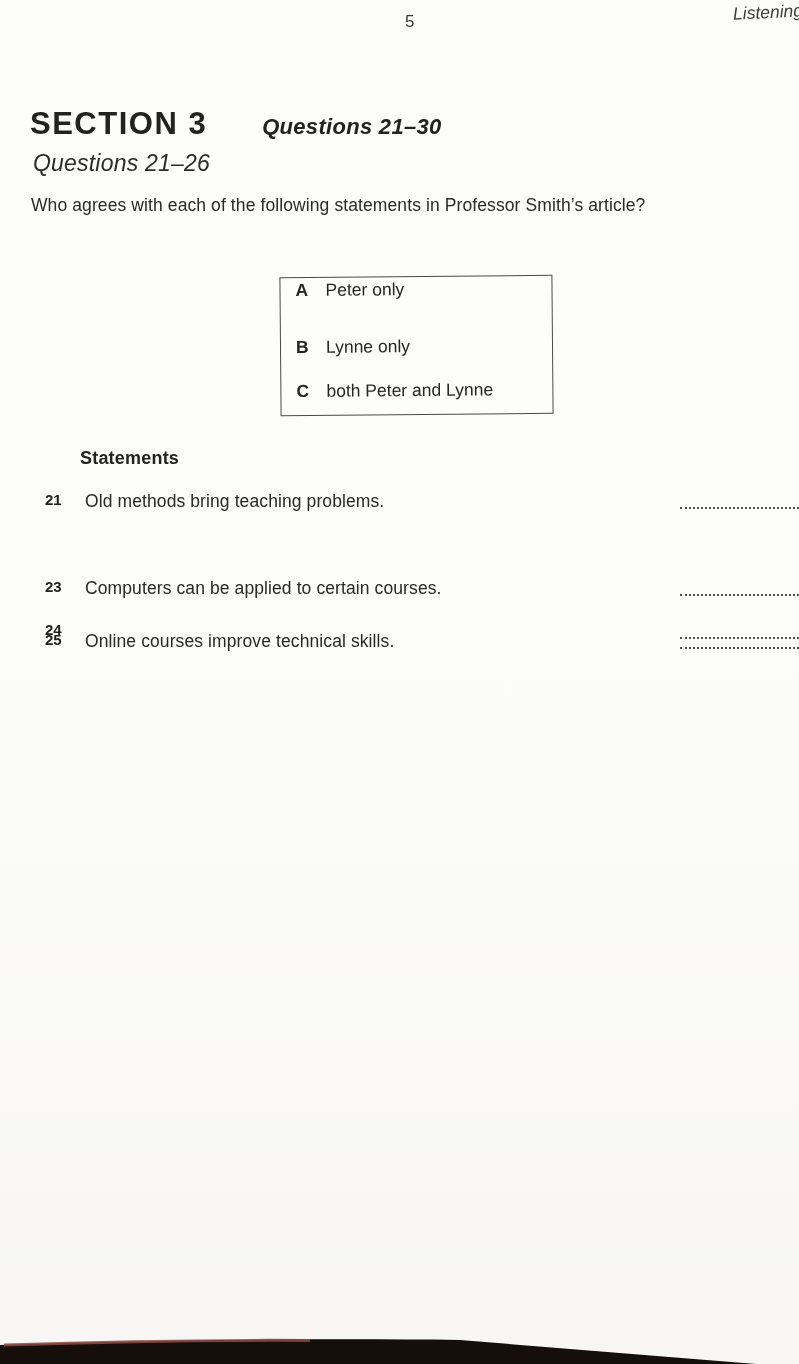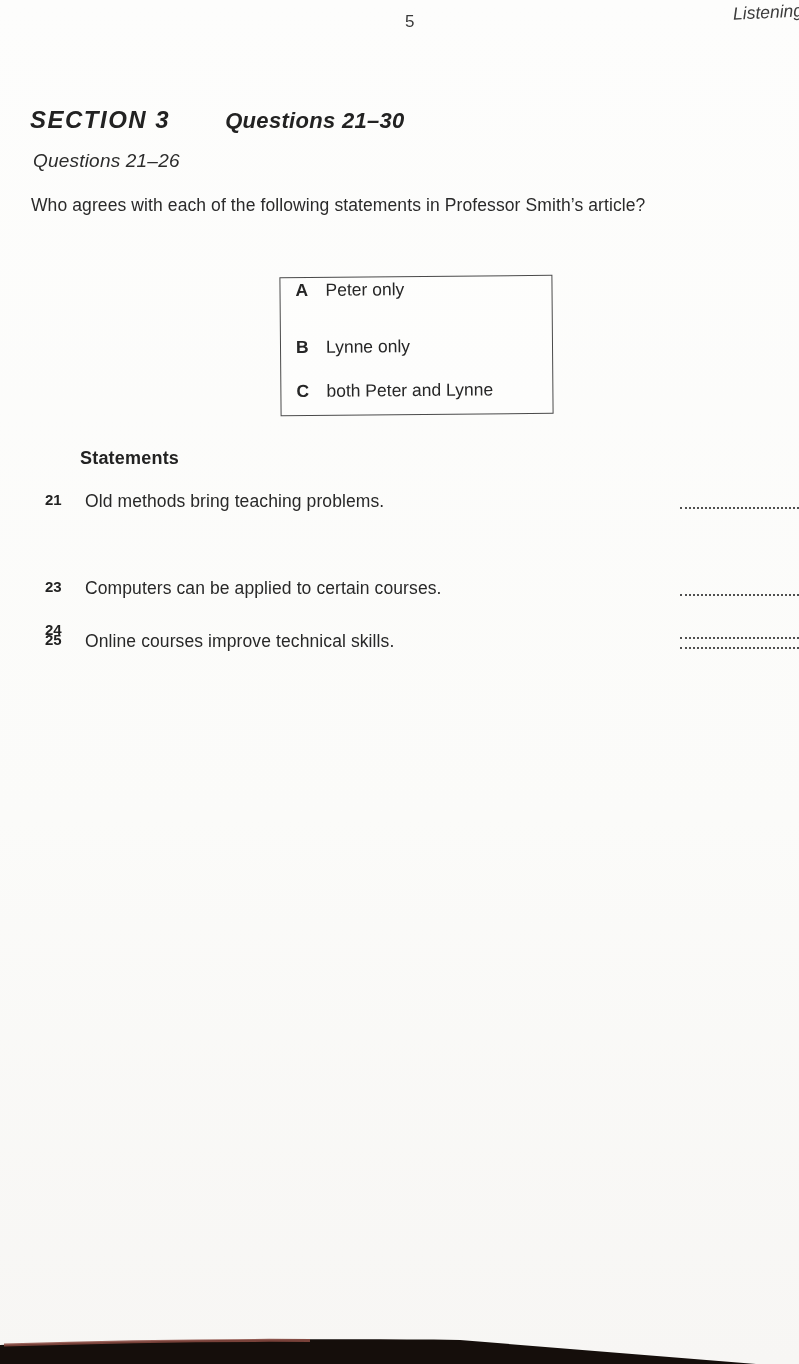--- a/index.html
+++ b/index.html
@@ -15,29 +15,28 @@
     color:#262626;
   }
   .abs{position:absolute;}
   .page-number{left:405px;top:12px;font-size:17px;color:#3a3a3a;}
   .header-right{
     left:733px;top:2px;font-size:17.5px;font-style:italic;color:#3c3c3c;
     transform:rotate(-3deg);white-space:nowrap;
   }
   .section-line{left:30px;top:106px;white-space:nowrap;}
   .section-title{
-    font-size:24px;font-weight:bold;letter-spacing:1.5px;color:#222;
+    font-size:31px;font-weight:bold;letter-spacing:1.5px;color:#222;
     display:inline-block;
-    font-style:italic;
   }
   .section-range{
     font-size:22px;font-weight:bold;font-style:italic;color:#222;
     display:inline-block;margin-left:55px;letter-spacing:0.3px;text-align:center;
   }
-  .questions-sub{left:33px;top:150px;font-size:19px;font-style:italic;color:#2c2c2c;letter-spacing:0.2px;}
+  .questions-sub{left:33px;top:150px;font-size:23px;font-style:italic;color:#2c2c2c;letter-spacing:0.2px;}
   .prompt{left:31px;top:195px;font-size:17.5px;color:#2a2a2a;letter-spacing:0.1px;}
   .instruction{left:33px;top:239px;font-size:17.5px;font-style:italic;color:#2a2a2a;}
   .instruction b{font-weight:bold;}
   .options-box{
     left:280px;top:276px;width:271px;height:137px;
     border:1.6px solid #4a4a4a;background:rgba(255,255,255,0.35);
     transform:rotate(-0.5deg);
   }
   .option-row{position:absolute;left:15px;white-space:nowrap;font-size:17.5px;color:#262626;}
   .option-row .letter{font-weight:bold;display:inline-block;width:30px;}

